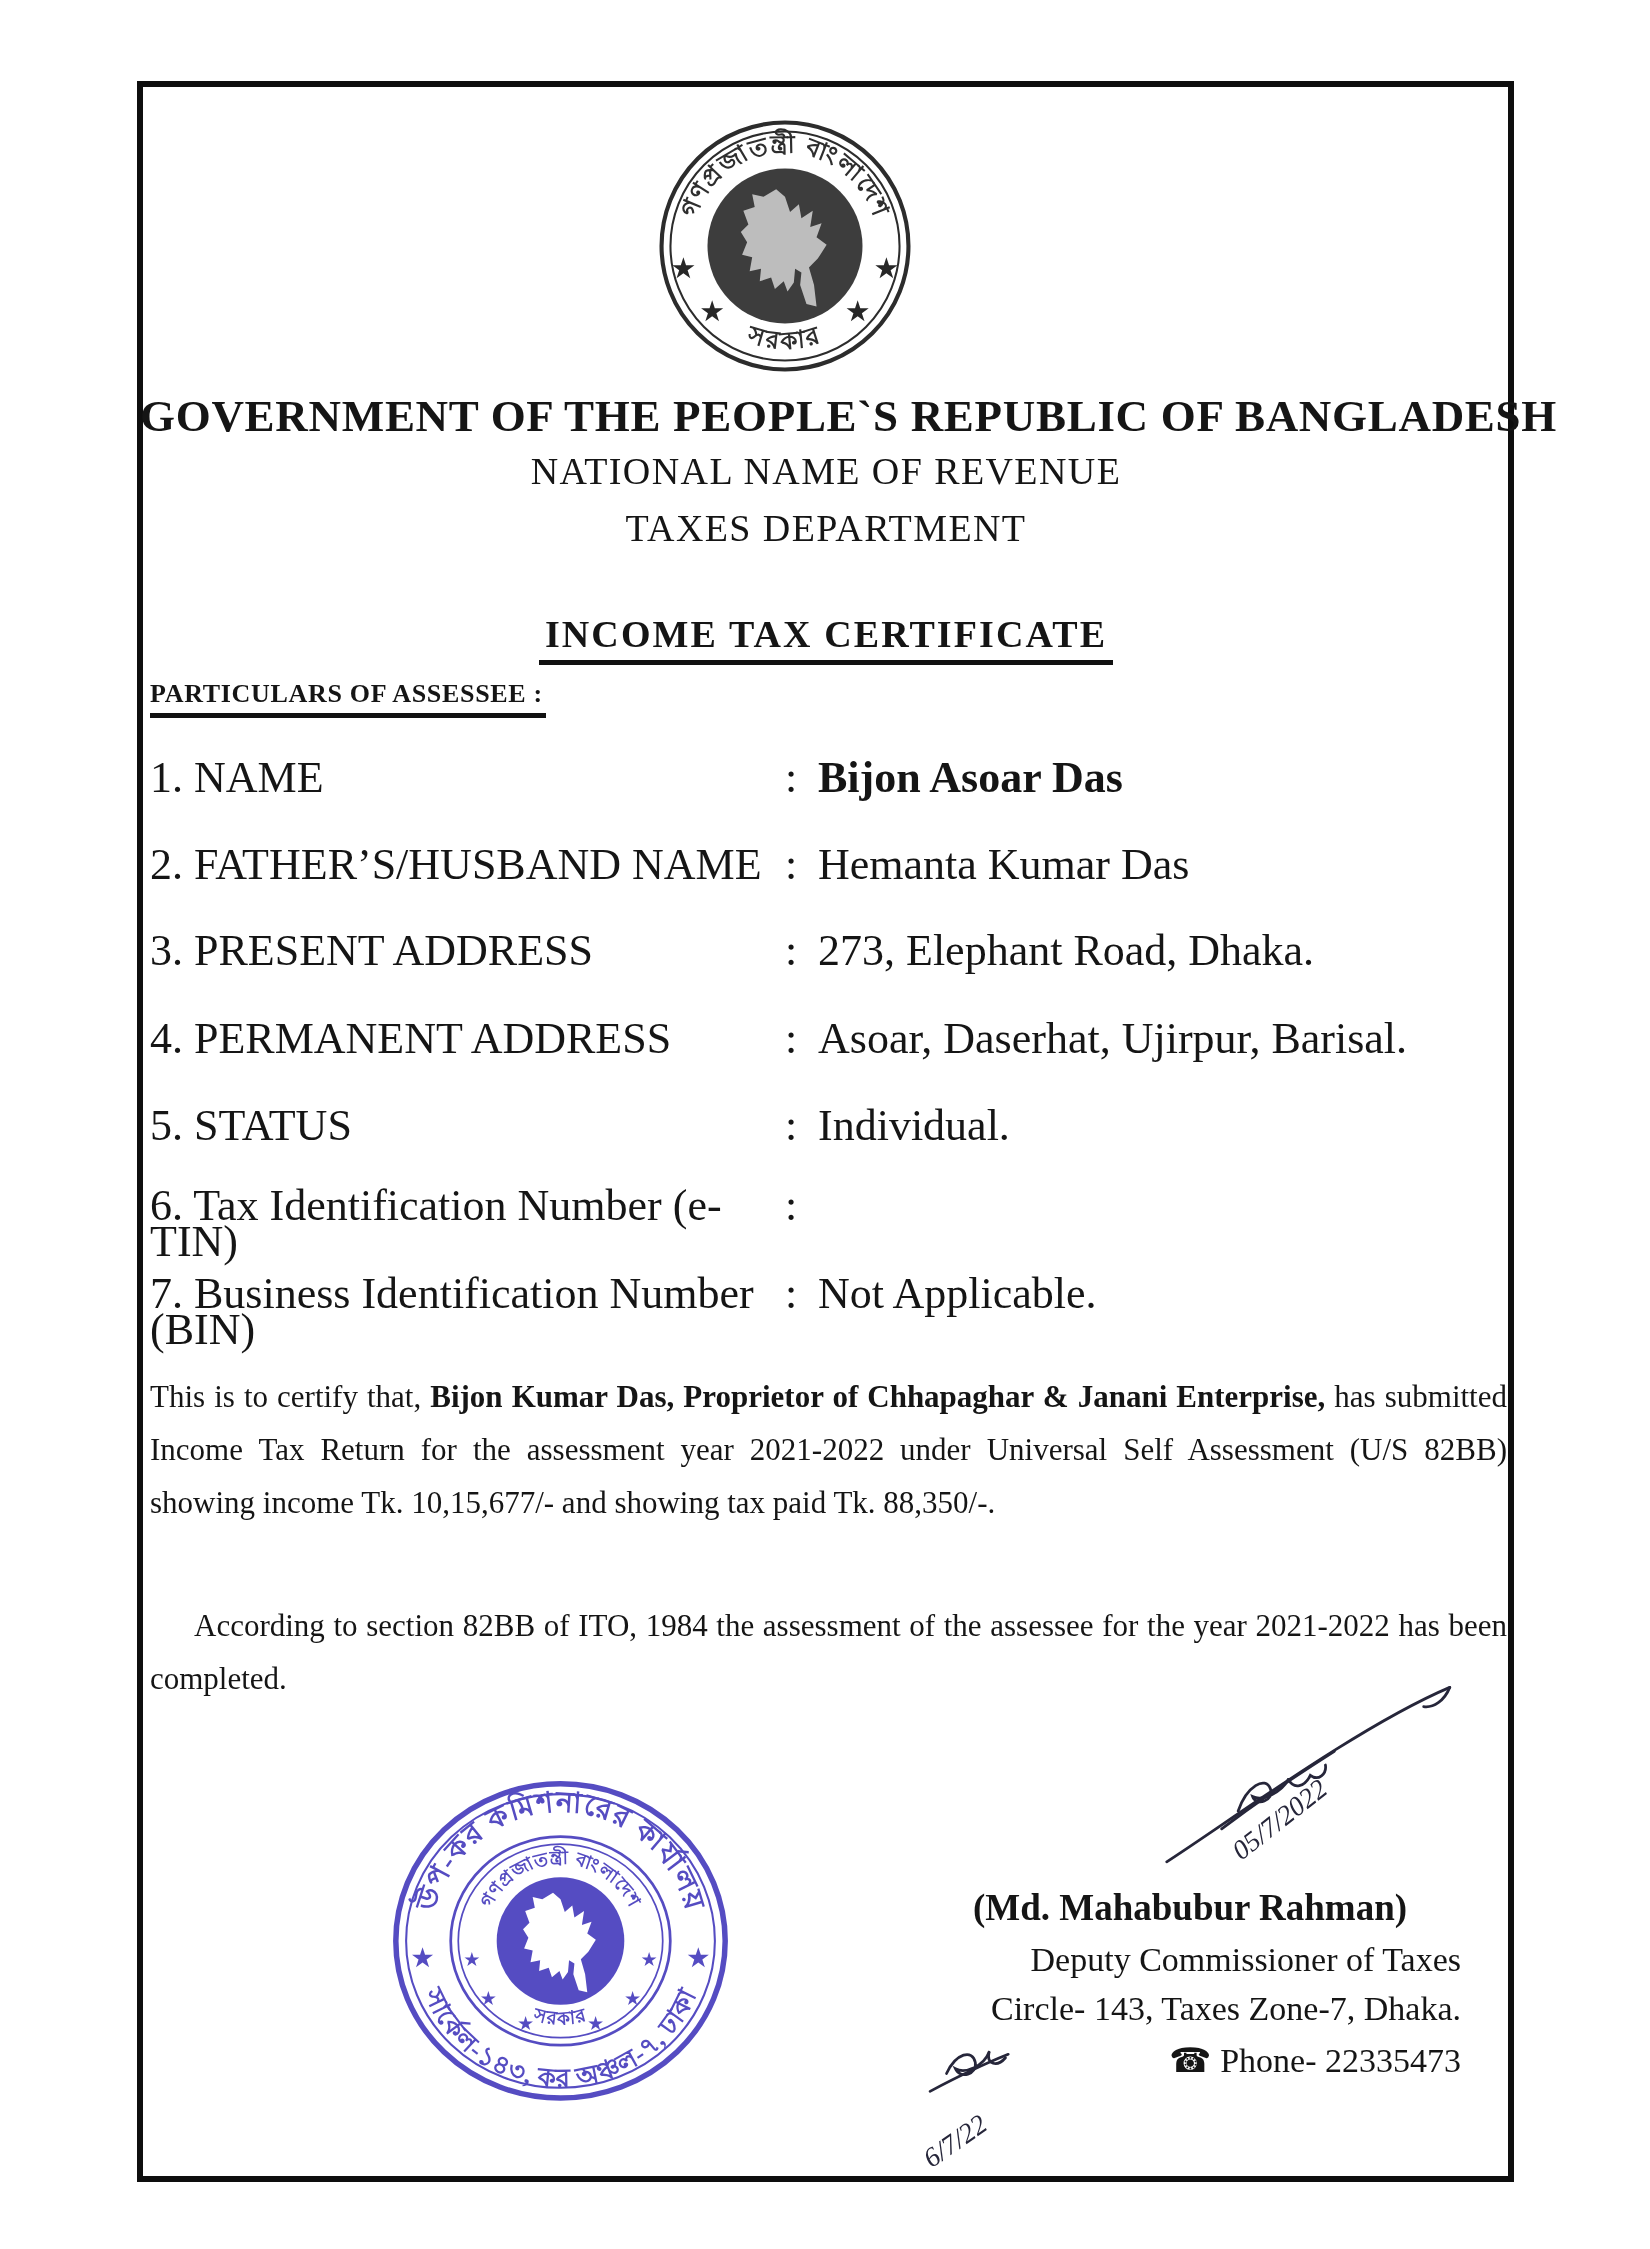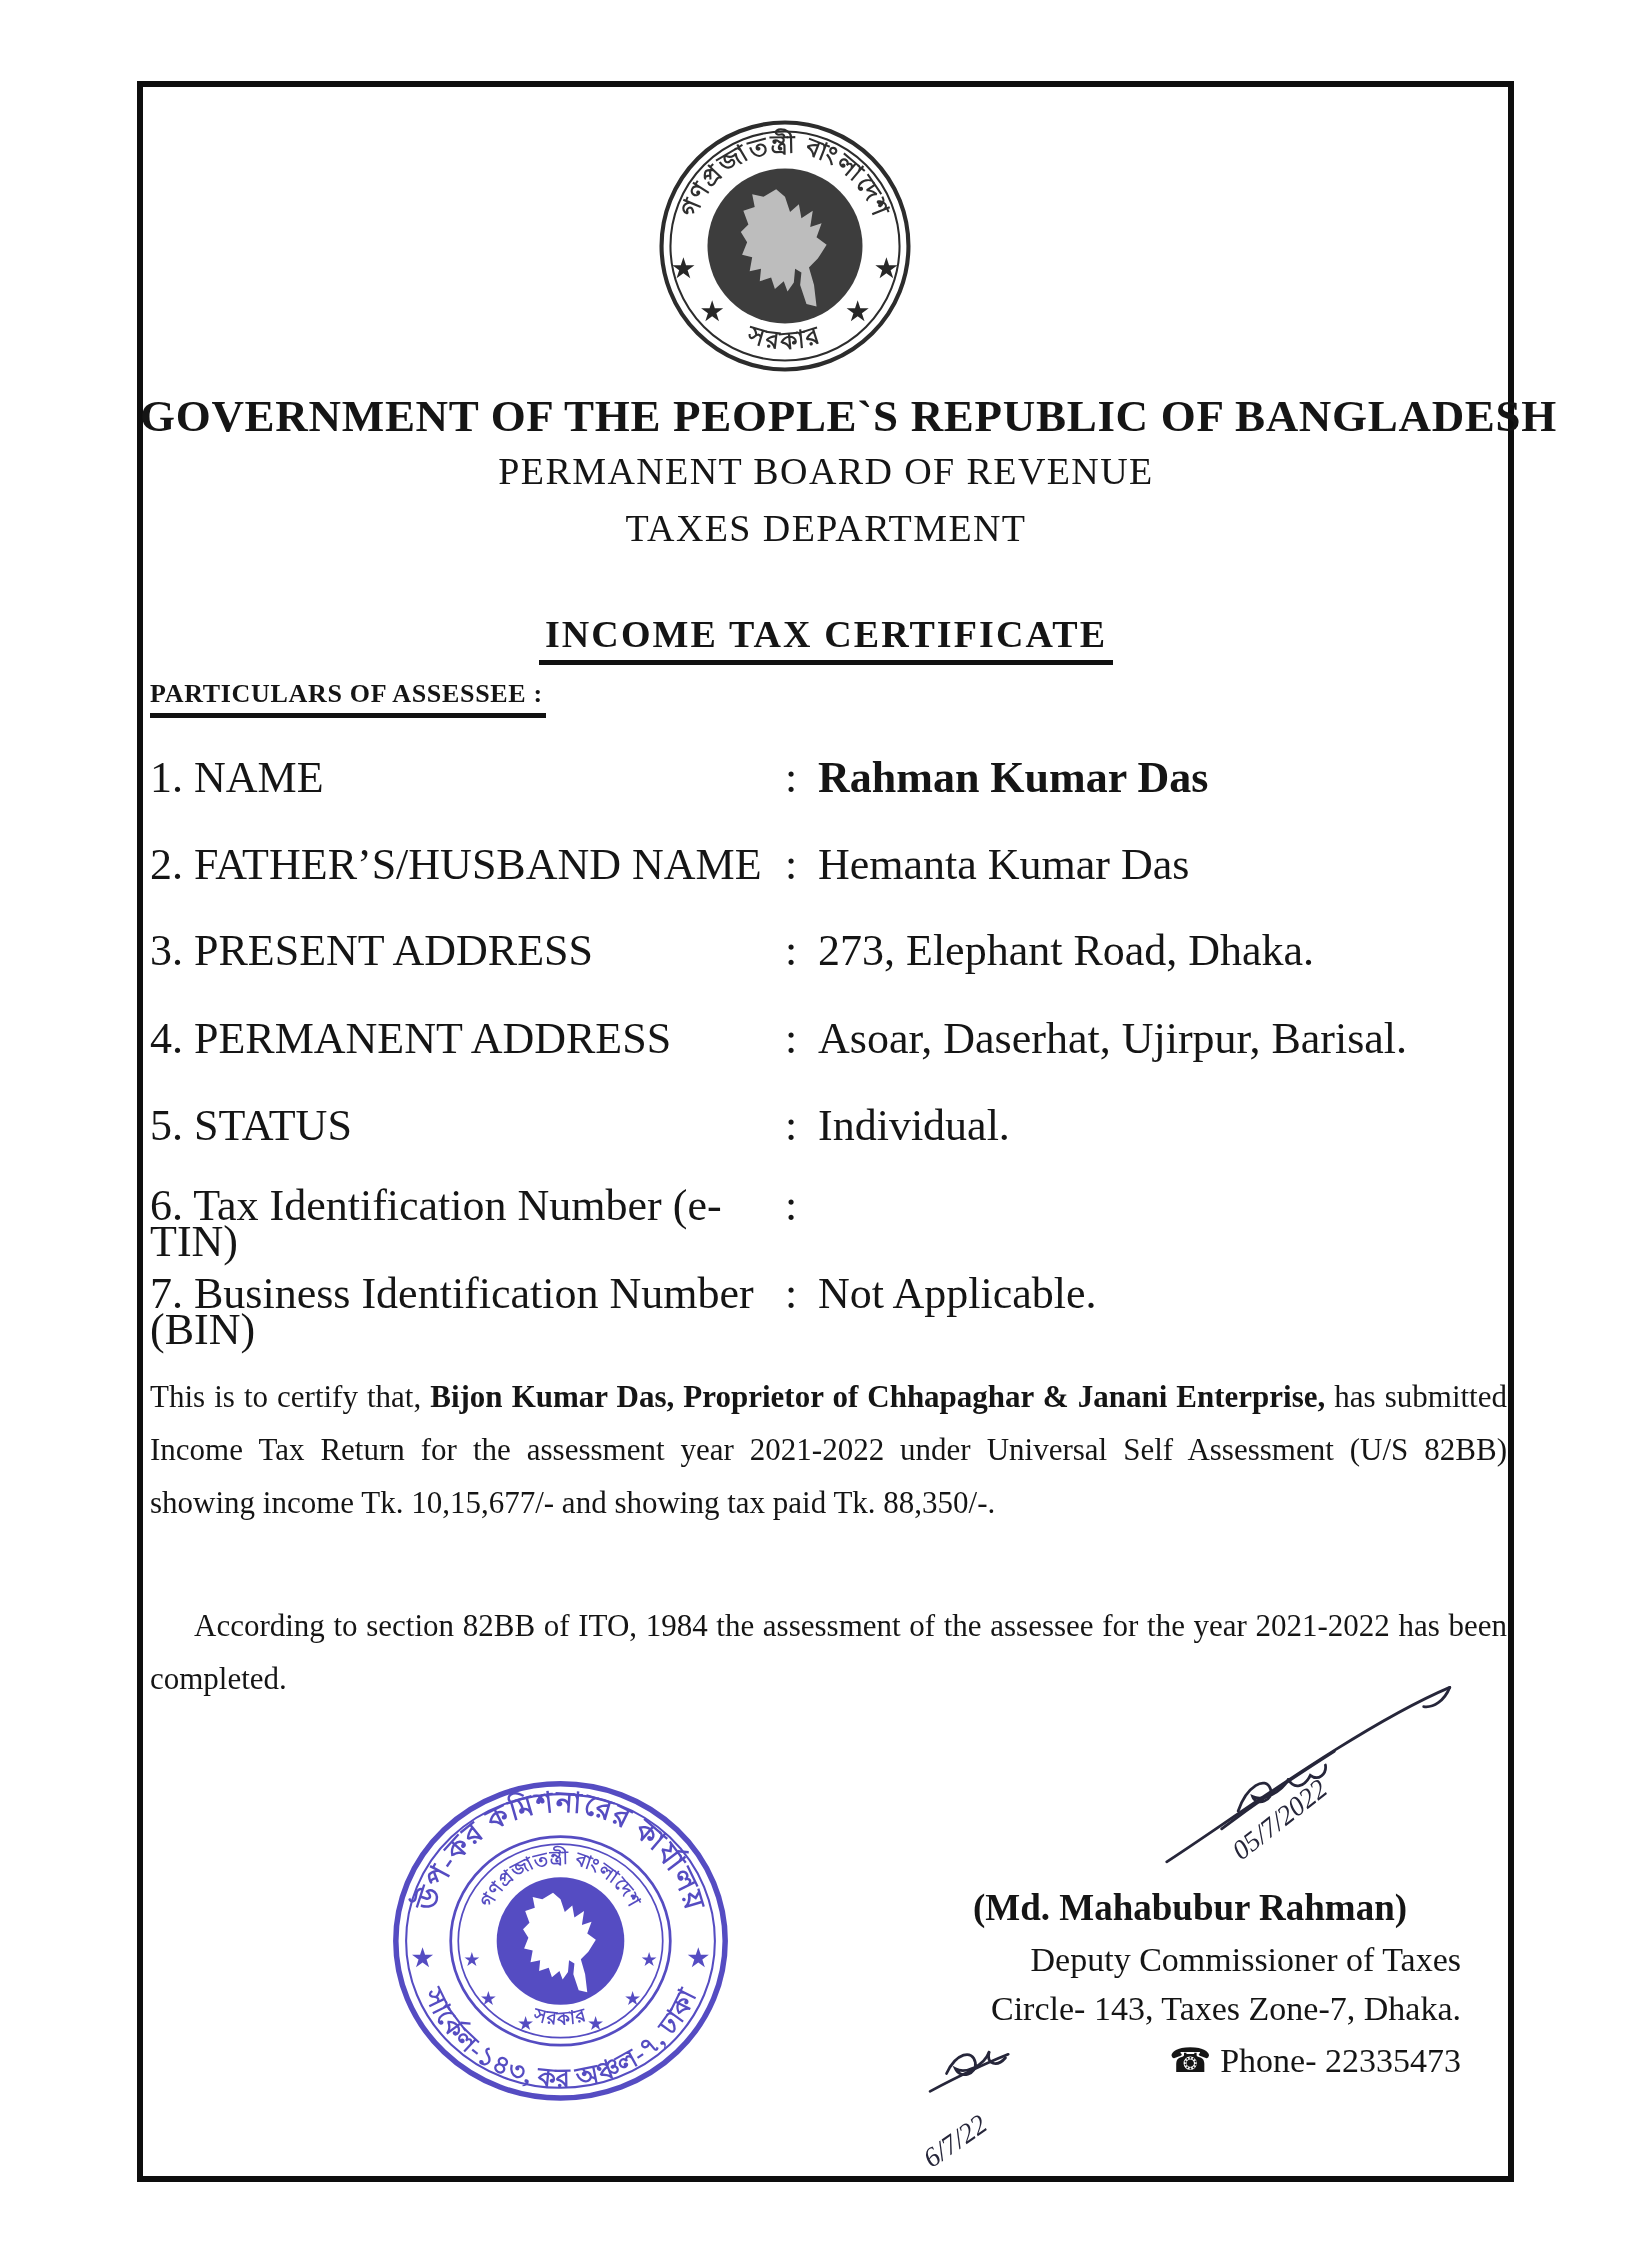--- a/index.html
+++ b/index.html
@@ -55,34 +55,34 @@
     <circle cx="188" cy="191" r="113" fill="#3d3d3d"></circle>
     <g transform="translate(188,191) scale(0.92)">
       <path fill="#bdbdbd" d="M -14,-90 L -34,-78 L -52,-82 L -48,-62 L -66,-56 L -58,-34 L -70,-22 L -60,-6
         L -68,14 L -52,18 L -56,40 L -38,36 L -40,56 L -22,50 L -16,68 L -2,56 L 4,72 L 14,58
         L 16,36 L 26,42 L 24,62 L 34,92 L 50,96 L 46,62 L 38,34 L 52,20 L 66,-2 L 50,-14
         L 58,-36 L 40,-30 L 44,-56 L 26,-44 L 22,-66 L 8,-54 L 0,-78 Z"></path>
     </g>
   </svg>
 
   <div class="abs hline gov">GOVERNMENT OF THE PEOPLE`S REPUBLIC OF BANGLADESH</div>
-  <div class="abs hline board">PERMANENT BOARD OF REVENUE</div>
+  <div class="abs hline board">NATIONAL NAME OF REVENUE</div>
   <div class="abs hline dept">TAXES DEPARTMENT</div>
   <div class="abs hline cert">
     <span class="ul">INCOME TAX CERTIFICATE</span>
   </div>
 
   <div class="abs sect">
     <span class="ul">PARTICULARS OF ASSESSEE :</span>
   </div>
 
   <div class="abs row" style="top:760px;">
     <span class="lab">1. NAME</span>
     <span class="sep">:</span>
-    <span class="val bold">Rahman Kumar Das</span>
+    <span class="val bold">Bijon Asoar Das</span>
   </div>
   <div class="abs row" style="top:847px;">
     <span class="lab">2. FATHER’S/HUSBAND NAME</span>
     <span class="sep">:</span>
     <span class="val">Hemanta Kumar Das</span>
   </div>
   <div class="abs row" style="top:933px;align-items:center;">
     <span class="lab">3. PRESENT ADDRESS</span>
     <span class="sep">:</span>
     <span class="val">273, Elephant Road, Dhaka.</span>

